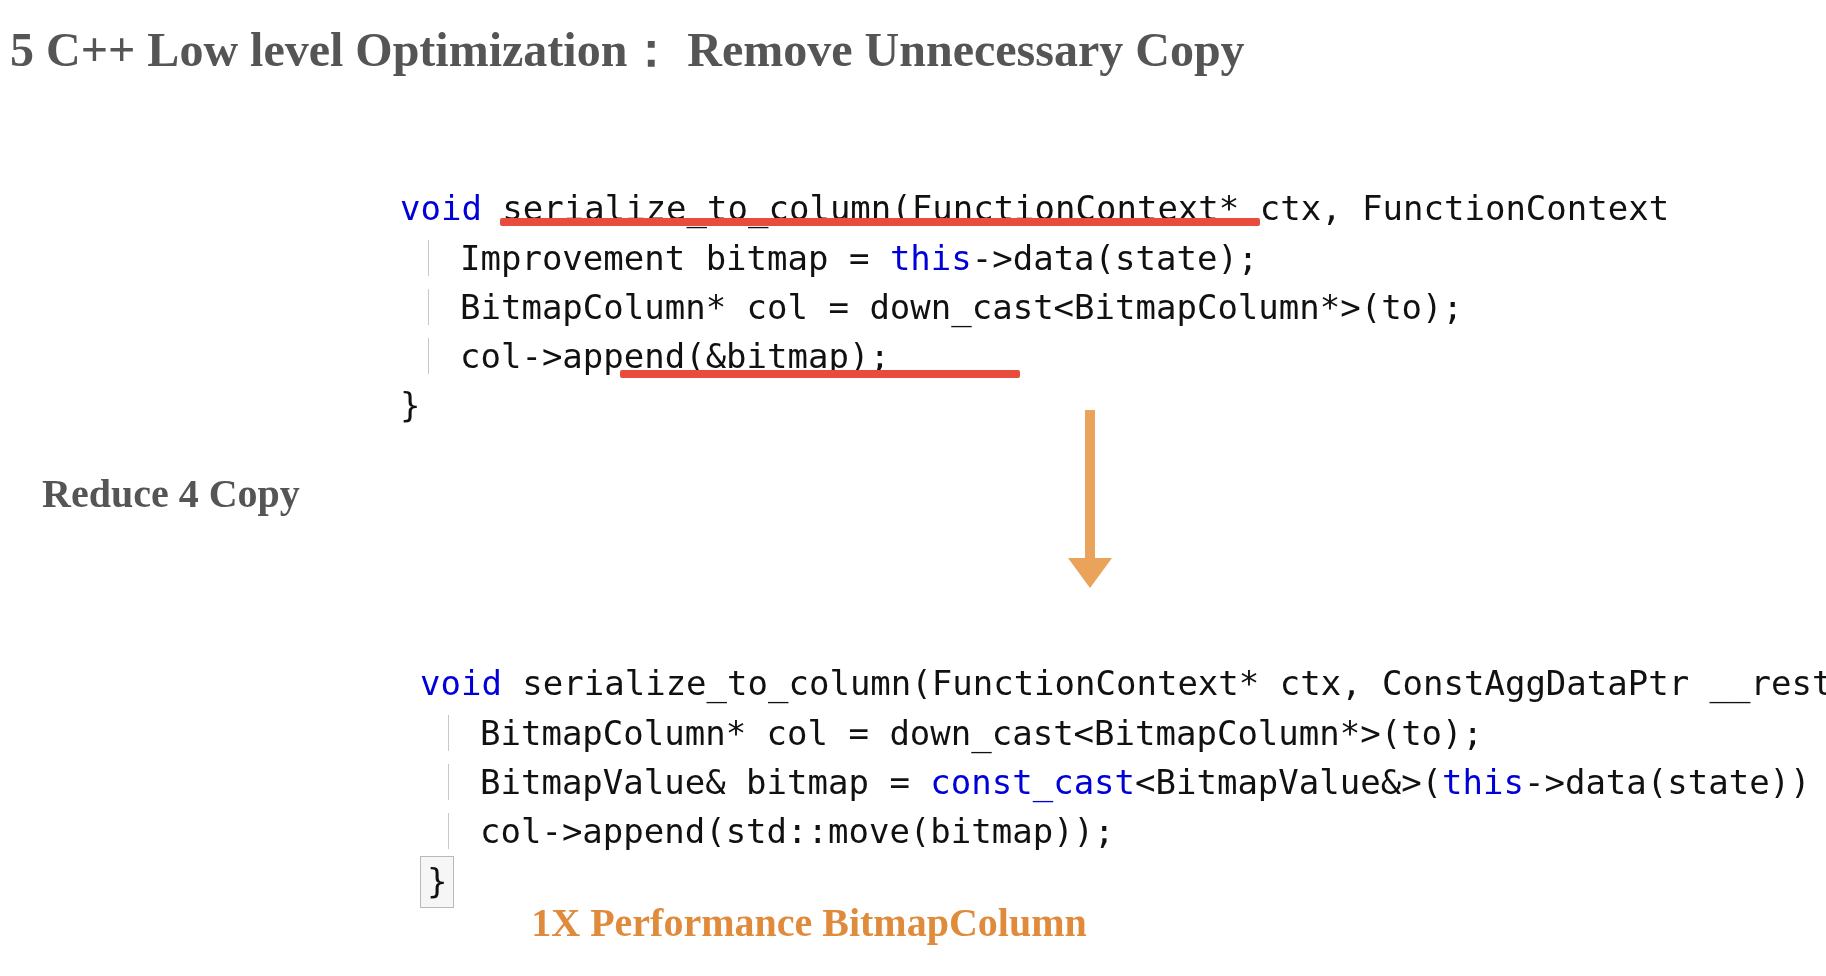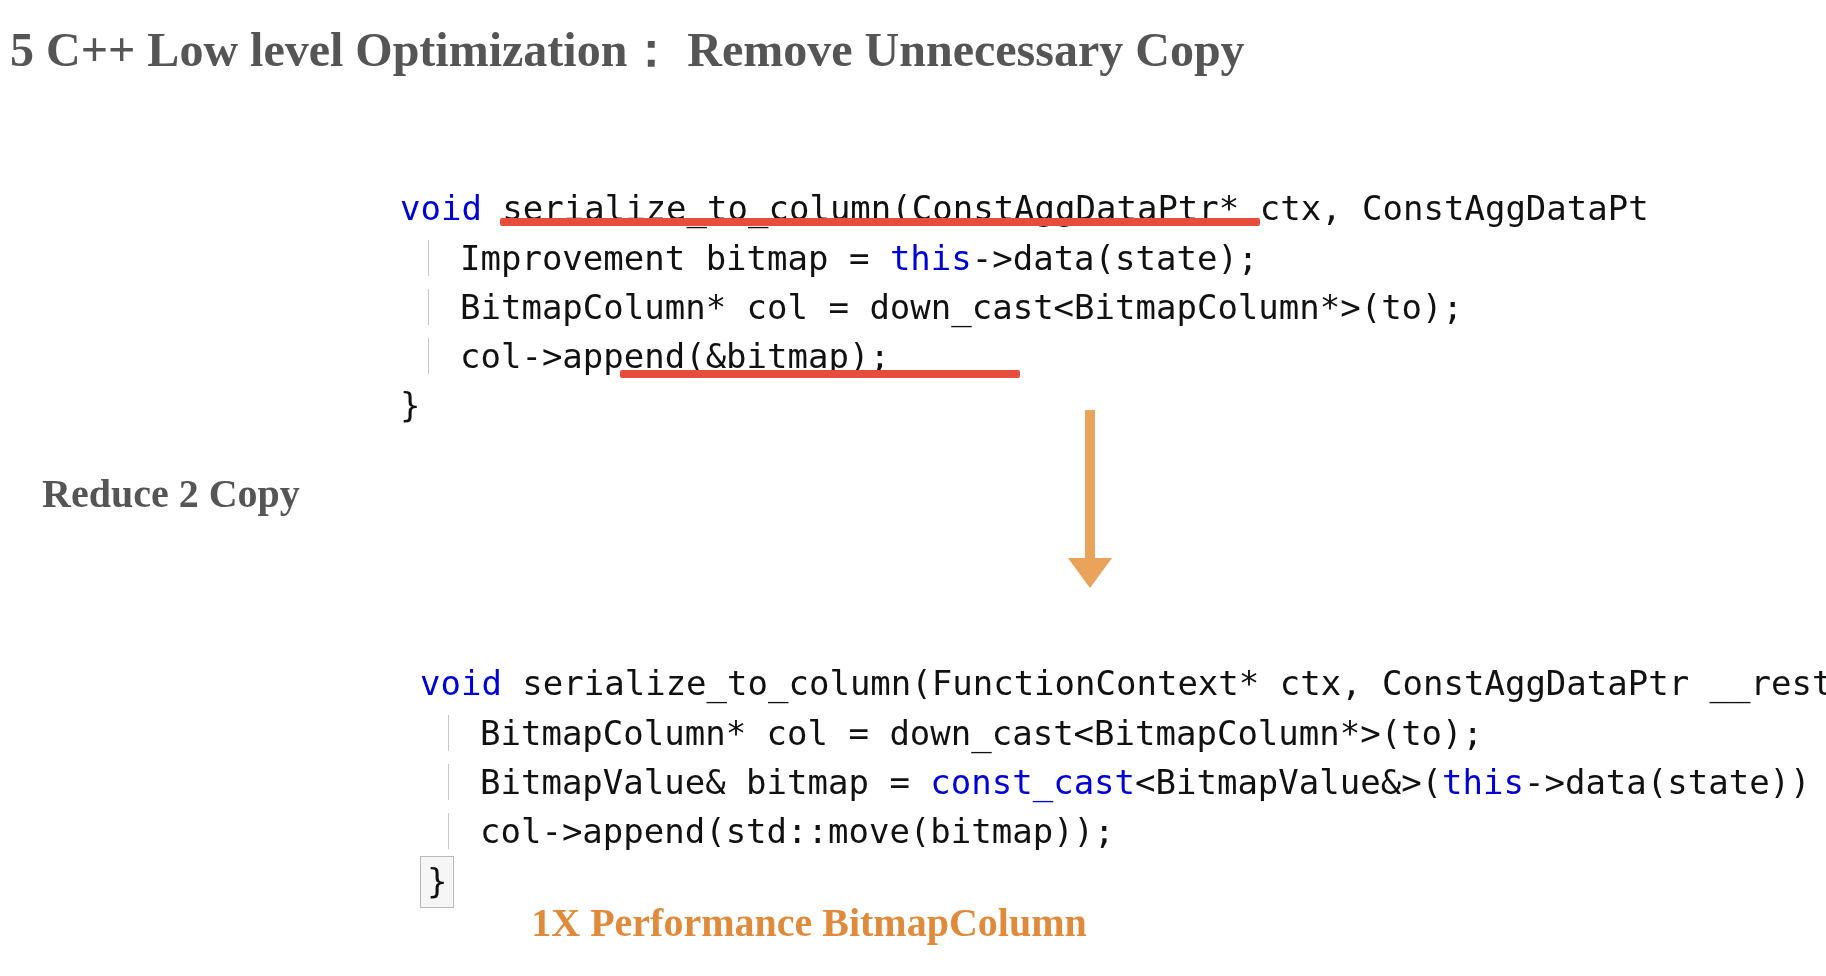--- a/index.html
+++ b/index.html
@@ -115,24 +115,24 @@
     background:#f6f6f6;
   }
 </style>
 </head>
 <body>
 
 <div class="slide">
 
   <div class="title">5 C++ Low level Optimization：  Remove Unnecessary Copy</div>
 
-  <div class="subheading">Reduce 2 Copy</div>
+  <div class="subheading">Reduce 4 Copy</div>
 
   <div class="code-block code-top">
-<span><span class="kw">void</span><span> serialize_to_column(ConstAggDataPtr* ctx, ConstAggDataPt</span></span>
+<span><span class="kw">void</span><span> serialize_to_column(FunctionContext* ctx, FunctionContext</span></span>
 <span class="indent-line"><span>Improvement bitmap = </span><span class="kw">this</span><span>-&gt;data(state);</span></span>
 <span class="indent-line"><span>BitmapColumn* col = down_cast&lt;BitmapColumn*&gt;(to);</span></span>
 <span class="indent-line"><span>col-&gt;append(&amp;bitmap);</span></span>
 <span><span>}</span></span></div>
 
   <div class="underline ul1"></div>
   <div class="underline ul2"></div>
 
   <div class="arrow"></div>
 

